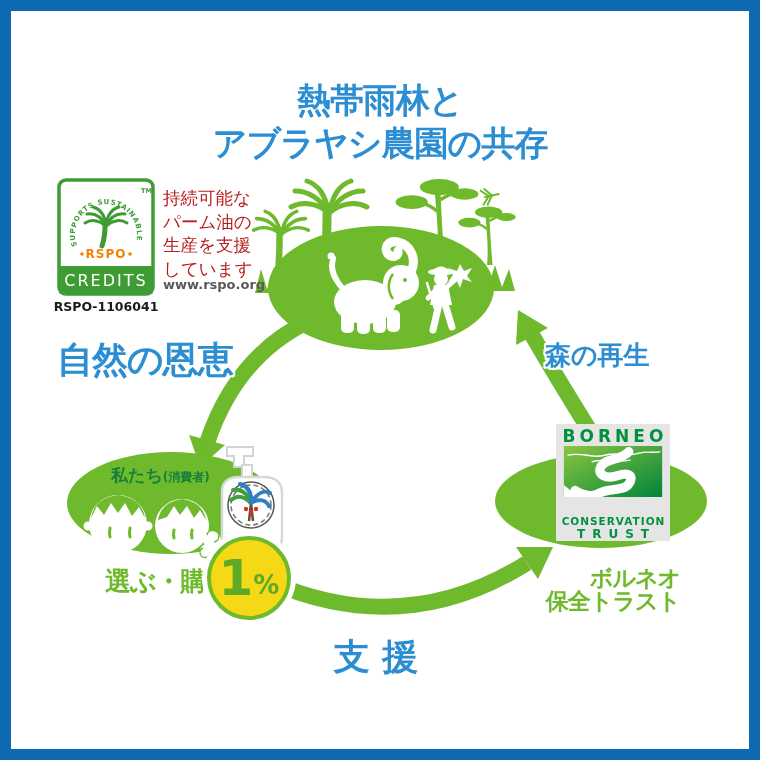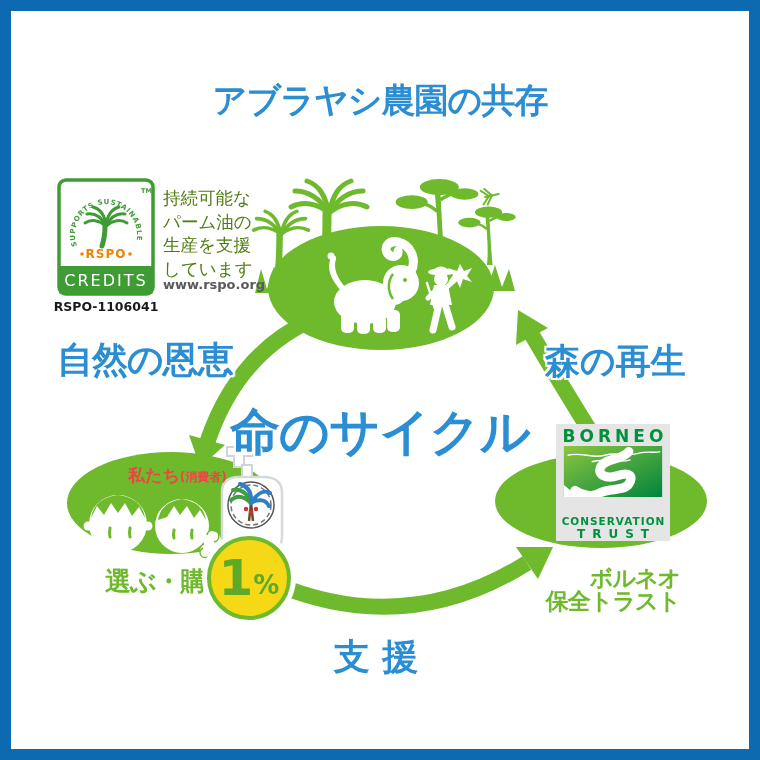--- a/index.html
+++ b/index.html
@@ -8,29 +8,29 @@
     border:11px solid #0e6ab0;background:#ffffff;overflow:hidden;
     font-family:"DejaVu Sans","Liberation Sans",sans-serif;
   }
   .abs{position:absolute;}
   .jp{font-weight:bold;}
   .blue{color:#2b8ed2;}
   .green{color:#6fb92c;}
   .outlined{text-shadow:-2px -2px 0 #fff,2px -2px 0 #fff,-2px 2px 0 #fff,2px 2px 0 #fff,0 -2px 0 #fff,0 2px 0 #fff,-2px 0 0 #fff,2px 0 0 #fff;}
   .title{top:68px;left:0;right:0;text-align:center;font-size:34px;line-height:43px;letter-spacing:-1px;z-index:5;}
   .nature{top:325px;left:46px;font-size:36px;letter-spacing:-1px;z-index:5;}
-  .regen{top:327px;left:534px;font-size:35px;z-index:5;}
+  .regen{top:327px;left:534px;font-size:26px;z-index:5;}
   .cycle{top:388px;left:0;right:0;text-align:center;font-size:50px;letter-spacing:-1px;z-index:5;}
   .support{top:622px;left:0;right:8px;text-align:center;font-size:36px;z-index:5;}
   .choose{top:553px;left:94px;font-size:26px;letter-spacing:-1px;z-index:5;}
   .bctname{top:556px;left:517px;width:152px;text-align:right;font-size:23px;letter-spacing:-1px;line-height:23px;z-index:5;}
-  .consumers-label{top:453px;left:117px;z-index:4;color:#ef4444;white-space:nowrap;}
+  .consumers-label{top:453px;left:100px;z-index:4;color:#15803d;white-space:nowrap;}
   .consumers-label .main{font-size:17px;font-weight:bold;}
   .consumers-label .sub{font-size:12px;font-weight:bold;}
-  .rspo-desc{top:176px;left:152px;font-size:17.5px;line-height:23.5px;color:#4d7c0f;z-index:5;}
+  .rspo-desc{top:176px;left:152px;font-size:17.5px;line-height:23.5px;color:#b91c1c;z-index:5;}
   .rspo-url{top:266px;left:152px;font-size:13px;font-weight:bold;color:#595959;z-index:5;}
   .rspo-id{top:288px;left:40px;width:110px;text-align:center;font-size:12.5px;font-weight:bold;color:#1a1a1a;z-index:5;}
   .badge{
     top:525px;left:196px;width:84px;height:84px;border-radius:50%;
     background:#f5d916;border:4px solid #6fb92c;box-shadow:0 0 0 5px #ffffff;
     box-sizing:border-box;display:flex;align-items:center;justify-content:center;
     z-index:6;color:#5fa928;font-weight:bold;
   }
   .badge .one{font-size:50px;line-height:1;}
   .badge .pct{font-size:26px;line-height:1;margin-top:14px;}
@@ -205,35 +205,35 @@
       <path d="M48,48 C48,56 47,62 45,68" stroke-width="5"></path>
     </g>
     <text x="49" y="80" text-anchor="middle" font-size="12" font-weight="bold" fill="#f08300" letter-spacing="1">RSPO</text>
     <circle cx="25" cy="76" r="1.8" fill="#f08300"></circle>
     <circle cx="73" cy="76" r="1.8" fill="#f08300"></circle>
     <rect x="2" y="88" width="94" height="28" rx="2" fill="#3f9c35"></rect>
     <text x="49" y="108" text-anchor="middle" font-size="16" fill="#ffffff" letter-spacing="2">CREDITS</text>
   </svg>
 
   <div class="abs jp blue title">
+    <div>熱帯雨林と</div>
     <div>アブラヤシ農園の共存</div>
   </div>
 
   <div class="abs rspo-desc">
     <div>持続可能な</div>
     <div>パーム油の</div>
     <div>生産を支援</div>
     <div>しています</div>
   </div>
   <div class="abs rspo-url">www.rspo.org</div>
   <div class="abs rspo-id">RSPO-1106041</div>
 
   <div class="abs jp blue outlined nature">自然の恩恵</div>
   <div class="abs jp blue outlined regen">森の再生</div>
-  <div class="abs jp blue outlined cycle">命のサイクル</div>
   <div class="abs jp blue outlined support">支 援</div>
   <div class="abs jp green outlined choose">選ぶ・購入</div>
 
   <div class="abs consumers-label">
     <span class="main">私たち</span><span class="sub">(消費者)</span>
   </div>
 
   <div class="abs badge">
     <span class="one">1</span>
     <span class="pct">%</span>

